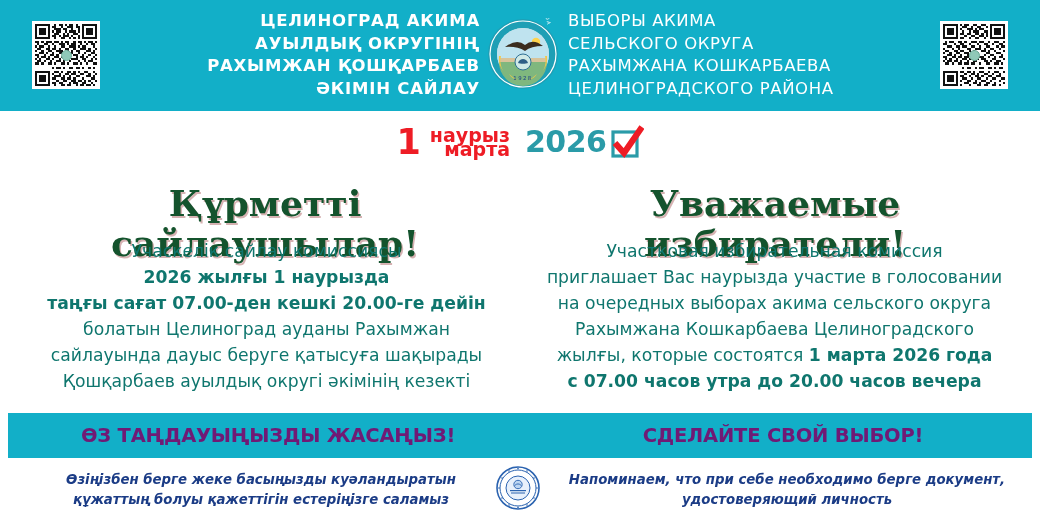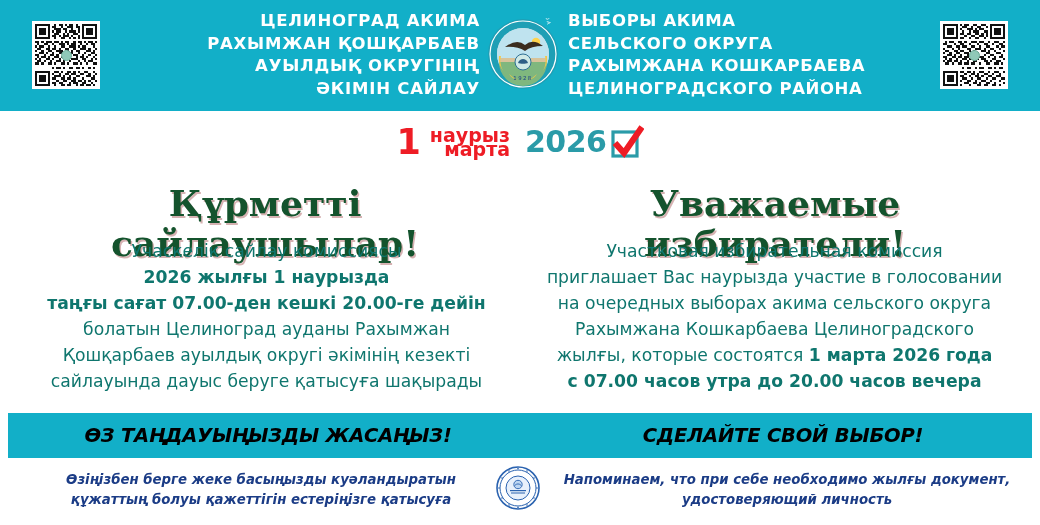--- a/index.html
+++ b/index.html
@@ -68,21 +68,21 @@
     line-height: 22.5px;
     letter-spacing: 0.8px;
   }
   .title-ru {
     position: absolute;
     left: 568px;
     top: 10px;
     width: 390px;
     text-align: left;
     color: #ffffff;
-    font-weight: bold;
+    font-weight: normal;
     font-size: 16.5px;
     line-height: 22.5px;
     letter-spacing: 0.6px;
   }
 
   
   .coat-of-arms {
     position: absolute;
     left: 487px;
     top: 18px;
@@ -166,23 +166,22 @@
     position: absolute;
     left: 8px;
     top: 413px;
     width: 1024px;
     height: 45px;
     background: #12AFC8;
     display: flex;
     align-items: center;
   }
   .slogan {
-    color: #000000;
-    font-weight: bold;
-    font-style: italic;
+    color: #701a75;
+    font-weight: bold;
     font-size: 19.5px;
     letter-spacing: -0.2px;
     text-align: center;
   }
   .slogan-kk { width: 500px; margin-left: 10px; }
   .slogan-ru { width: 490px; margin-left: 20px; }
 
   
   .footer-note {
     position: absolute;
@@ -245,22 +244,22 @@
           <path d="M8 27h2v1h-2zM11 27h2v1h-2zM16 27h1v1h-1zM18 27h2v1h-2zM22 27h2v1h-2zM26 27h1v1h-1z"></path>
           <path d="M9 28h1v1h-1zM12 28h2v1h-2zM15 28h2v1h-2zM19 28h1v1h-1zM21 28h2v1h-2zM24 28h2v1h-2zM27 28h1v1h-1z"></path>
         </g>
       </svg>
       <span class="qr-dot"></span>
     </div>
   </div>
 
   <div class="title-kk">
     <div>ЦЕЛИНОГРАД АКИМА</div>
+    <div>АУЫЛДЫҚ ОКРУГІНІҢ</div>
     <div>РАХЫМЖАН ҚОШҚАРБАЕВ</div>
-    <div>АУЫЛДЫҚ ОКРУГІНІҢ</div>
     <div>ӘКІМІН САЙЛАУ</div>
   </div>
 
   <div class="coat-of-arms">
     <svg viewBox="0 0 72 72" width="72" height="72">
       <circle cx="36" cy="36" r="35" fill="#1E9FB5"></circle>
       <circle cx="36" cy="36" r="33" fill="none" stroke="#ffffff" stroke-width="1.2"></circle>
       <circle cx="36" cy="36" r="26" fill="#cfe9e6"></circle>
       <path d="M10 36a26 26 0 0 1 52 0a26 26 0 0 1 -52 0z" fill="#bfe3ef"></path>
       <path d="M12 40a24 24 0 0 0 48 0z" fill="#d8c39a"></path>
@@ -349,41 +348,41 @@
 </div>
 
 <div class="headline headline-kk">Құрметті сайлаушылар!</div>
 <div class="headline headline-ru">Уважаемые избиратели!</div>
 
 <div class="body-col body-kk">
   <div class="ln">Учаскелік сайлау комиссиясы</div>
   <div class="ln bold">2026 жылғы 1 наурызда</div>
   <div class="ln bold">таңғы сағат 07.00-ден кешкі 20.00-ге дейін</div>
   <div class="ln">болатын Целиноград ауданы Рахымжан</div>
+  <div class="ln">сайлауында дауыс беруге қатысуға шақырады</div>
   <div class="ln">Қошқарбаев ауылдық округі әкімінің кезекті</div>
-  <div class="ln">сайлауында дауыс беруге қатысуға шақырады</div>
 </div>
 
 <div class="body-col body-ru">
   <div class="ln">Участковая избирательная комиссия</div>
   <div class="ln">приглашает Вас наурызда участие в голосовании</div>
   <div class="ln">на очередных выборах акима сельского округа</div>
   <div class="ln">Рахымжана Кошкарбаева  Целиноградского</div>
   <div class="ln" id="ru-line-5"><span>жылғы, которые состоятся </span><span class="hl">1 марта 2026 года</span></div>
   <div class="ln bold">с 07.00 часов утра до 20.00 часов вечера</div>
 </div>
 
 <div class="slogan-band">
   <div class="slogan slogan-kk">ӨЗ ТАҢДАУЫҢЫЗДЫ ЖАСАҢЫЗ!</div>
   <div class="slogan slogan-ru">СДЕЛАЙТЕ СВОЙ ВЫБОР!</div>
 </div>
 
 <div class="footer-note footer-kk">
   <div>Өзіңізбен берге жеке басыңызды куәландыратын</div>
-  <div>құжаттың болуы қажеттігін естеріңізге қатысуға</div>
+  <div>құжаттың болуы қажеттігін естеріңізге саламыз</div>
 </div>
 
 <div class="footer-seal">
   <svg viewBox="0 0 44 44" width="44" height="44">
     <circle cx="22" cy="22" r="21" fill="none" stroke="#2B63B0" stroke-width="1.6"></circle>
     <circle cx="22" cy="22" r="18" fill="none" stroke="#2B63B0" stroke-width="1"></circle>
     <circle cx="22" cy="22" r="12" fill="#e8f0fb" stroke="#2B63B0" stroke-width="1"></circle>
     <circle cx="22" cy="18.5" r="4.2" fill="#bdd6f2" stroke="#2B63B0" stroke-width="0.9"></circle>
     <path d="M18.6 19.6 q3.4-3.4 6.8 0" fill="none" stroke="#2B63B0" stroke-width="0.9"></path>
     <rect x="14" y="24" width="16" height="1.2" fill="#2B63B0"></rect>
@@ -399,15 +398,15 @@
         <circle cx="13" cy="39" r="0.8"></circle>
       <circle cx="6" cy="32" r="0.8"></circle>
         <circle cx="3" cy="22" r="0.8"></circle>
       <circle cx="6" cy="12" r="0.8"></circle>
         <circle cx="13" cy="5" r="0.8"></circle>
     </g>
   </svg>
 </div>
 
 <div class="footer-note footer-ru">
-  <div>Напоминаем, что при себе необходимо жылғы документ,</div>
+  <div>Напоминаем, что при себе необходимо берге документ,</div>
   <div>удостоверяющий личность</div>
 </div>
 
 </body></html>

